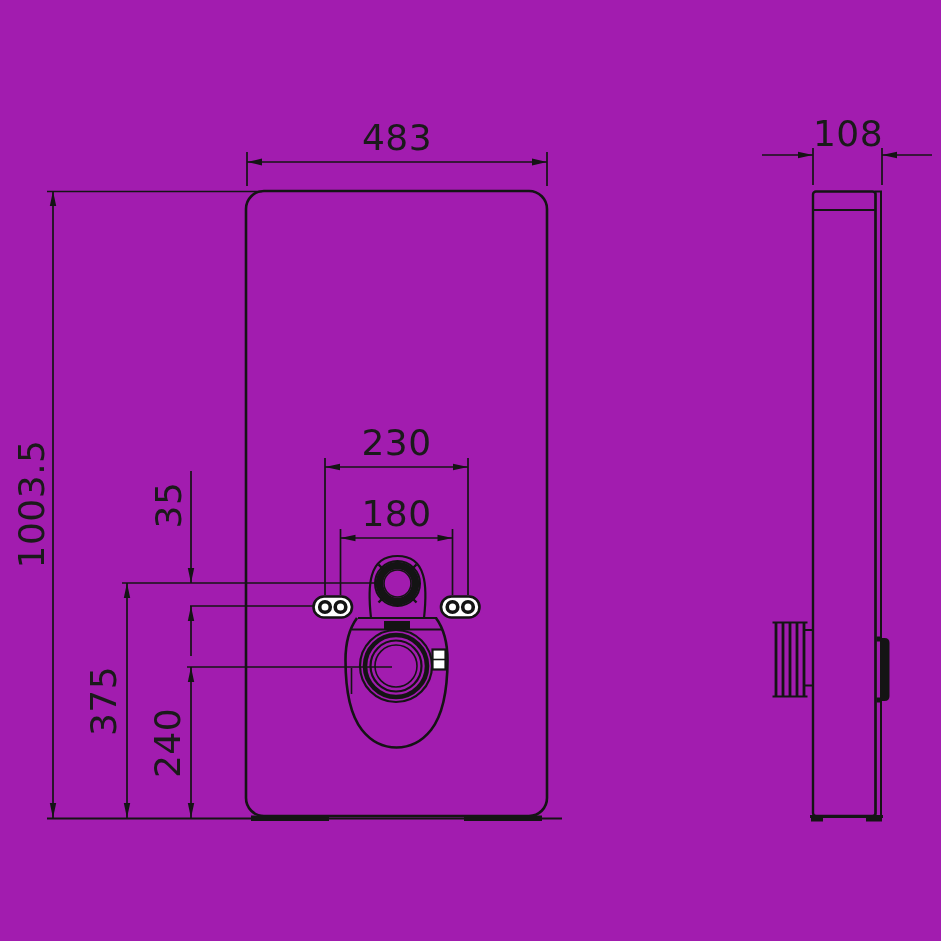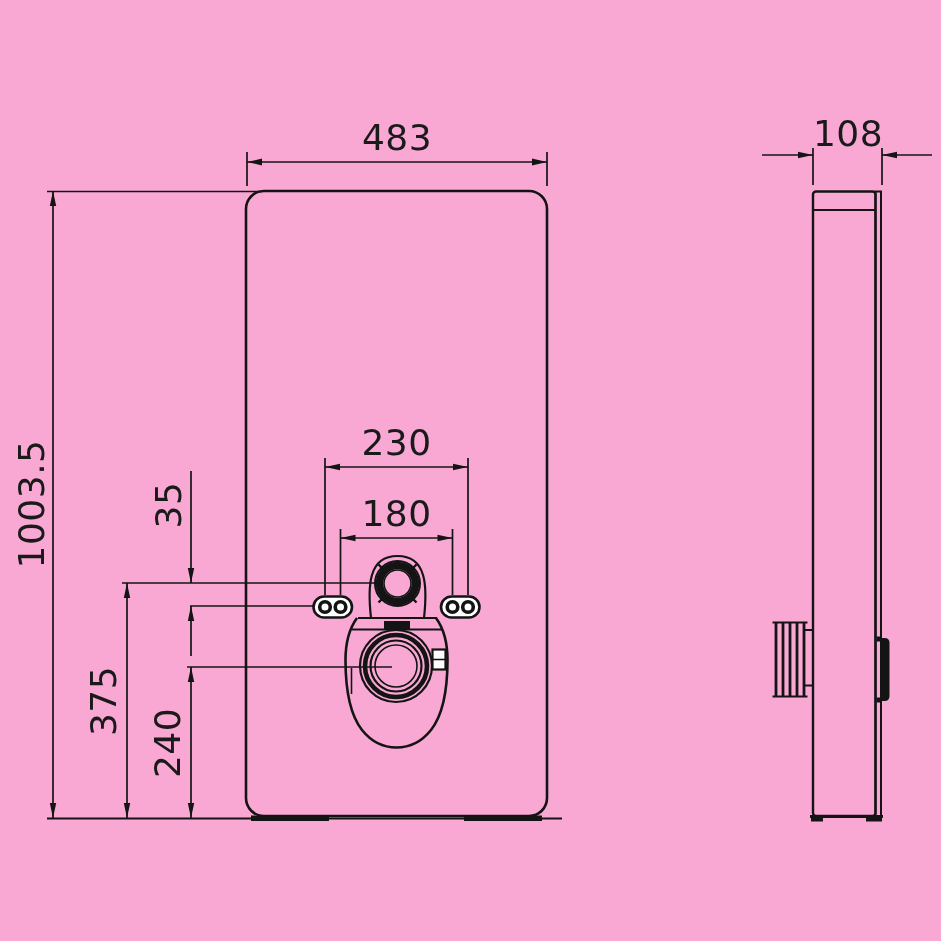--- a/index.html
+++ b/index.html
@@ -1,16 +1,16 @@
 <!DOCTYPE html>
 <html><head>
 <meta charset="utf-8">
 <style>
   html,body{margin:0;padding:0;background:#ffffff;}
-  .stage{position:relative;width:941px;height:941px;background:#f9a8d4;overflow:hidden;}
+  .stage{position:relative;width:941px;height:941px;background:#a21caf;overflow:hidden;}
   svg{display:block;}
   .ln{stroke:#141414;fill:none;stroke-linecap:butt;}
   .w-outline{stroke-width:2.6;}
   .w-med{stroke-width:2.2;}
   .w-dim{stroke-width:1.7;}
   .w-thick{stroke-width:3;}
   .arrow{fill:#141414;stroke:none;}
   .solid{fill:#141414;stroke:none;}
   .dimtext{
     font-family:"DejaVu Sans","Liberation Sans",sans-serif;

